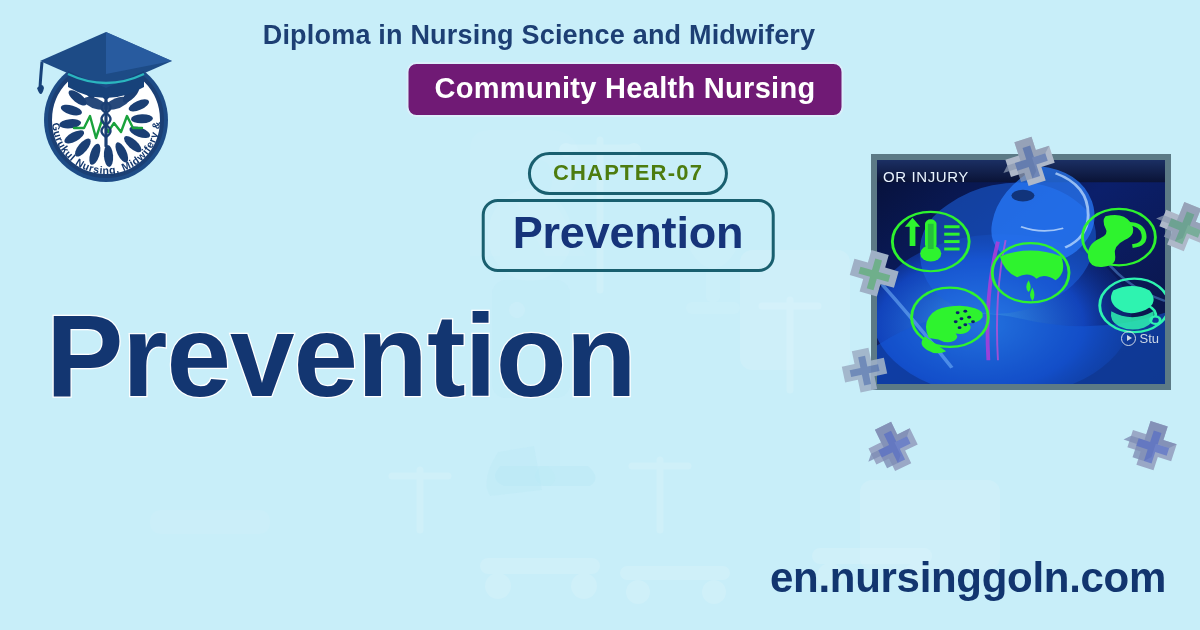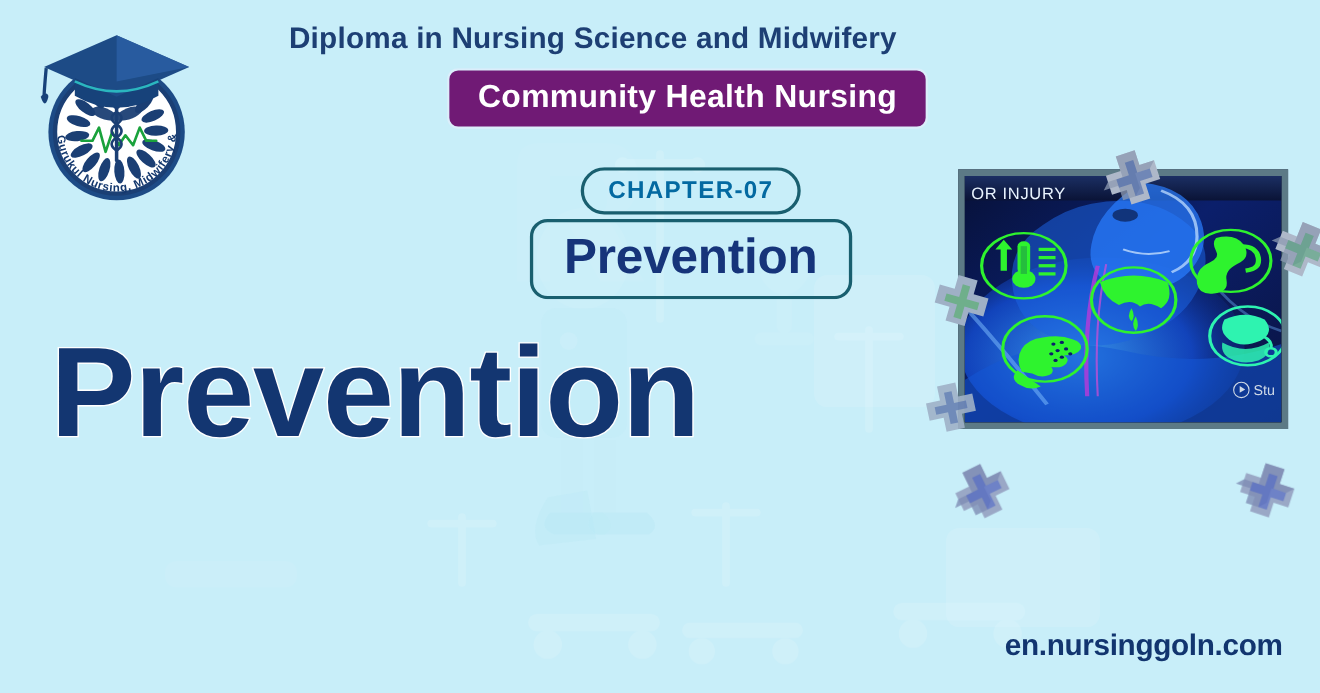--- a/index.html
+++ b/index.html
@@ -70,21 +70,21 @@
   }
 
   .chapter-pill {
     position: absolute;
     left: 50%;
     top: 152px;
     transform: translateX(-50%);
     margin-left: 28px;
     border: 3px solid #195f6f;
     border-radius: 22px;
-    color: #0369a1;
+    color: #4d7c0f;
     font-size: 22px;
     font-weight: 700;
     letter-spacing: 1.2px;
     padding: 5px 22px 6px 22px;
     white-space: nowrap;
   }
 
   .chapter-title-box {
     position: absolute;
     left: 50%;
@@ -112,21 +112,21 @@
     color: #133671;
     -webkit-text-stroke: 2.5px #ffffff;
     paint-order: stroke fill;
     white-space: nowrap;
   }
 
   .site-url {
     position: absolute;
     right: 34px;
     bottom: 28px;
-    font-size: 27px;
+    font-size: 42px;
     font-weight: 700;
     letter-spacing: -0.3px;
     color: #12356f;
   }
 
   
   .photo-wrap {
     position: absolute;
     left: 871px;
     top: 154px;
@@ -151,21 +151,21 @@
     left: 6px;
     top: 8px;
     color: #e9f4ff;
     font-size: 15px;
     letter-spacing: 0.6px;
     z-index: 6;
   }
   .photo-watermark {
     position: absolute;
     right: 6px;
-    bottom: 22px;
+    bottom: 38px;
     color: #cfd9e6;
     font-size: 13px;
     z-index: 6;
     display: flex;
     align-items: center;
     gap: 3px;
   }
   .wm-play {
     display: inline-block;
     width: 13px;

